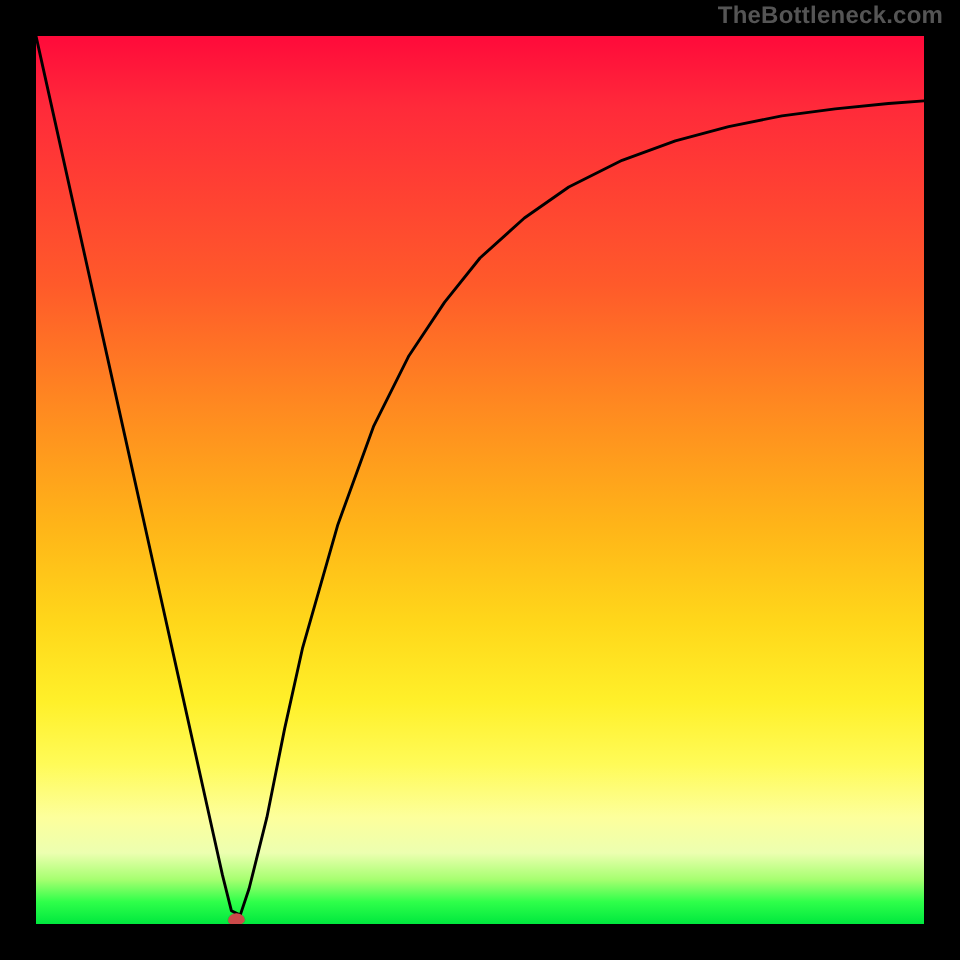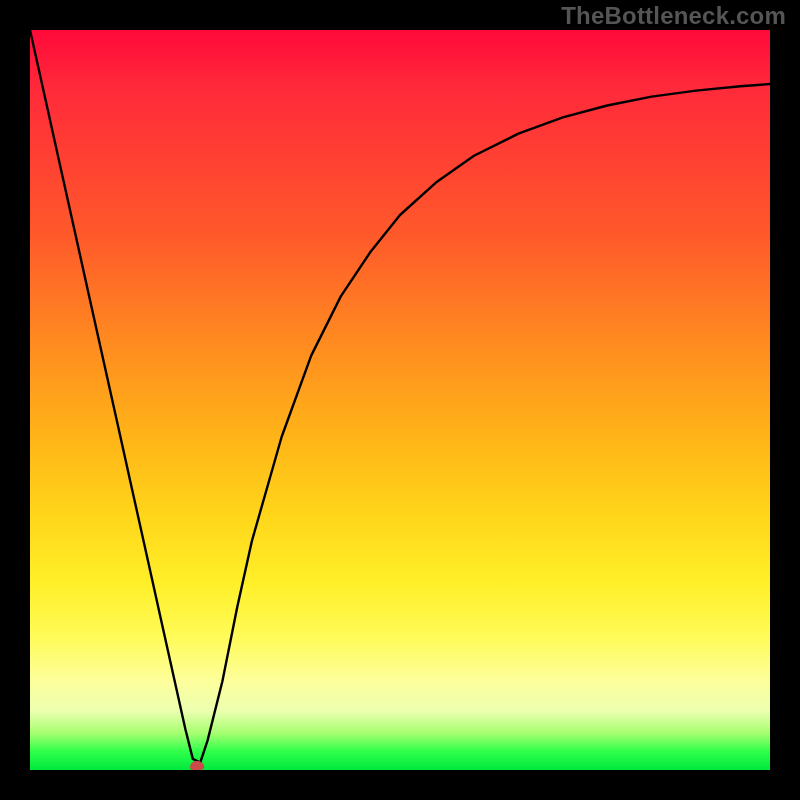--- a/index.html
+++ b/index.html
@@ -15,21 +15,21 @@
     position: relative;
     width: 800px;
     height: 800px;
     background: #000;
   }
   .watermark {
     position: absolute;
     top: 2px;
     right: 14px;
     color: #555;
-    font-size: 24px;
+    font-size: 20px;
     font-weight: 600;
     letter-spacing: 0.2px;
     z-index: 10;
   }
   .plot-area {
     position: absolute;
     left: 30px;
     top: 30px;
     width: 740px;
     height: 740px;

